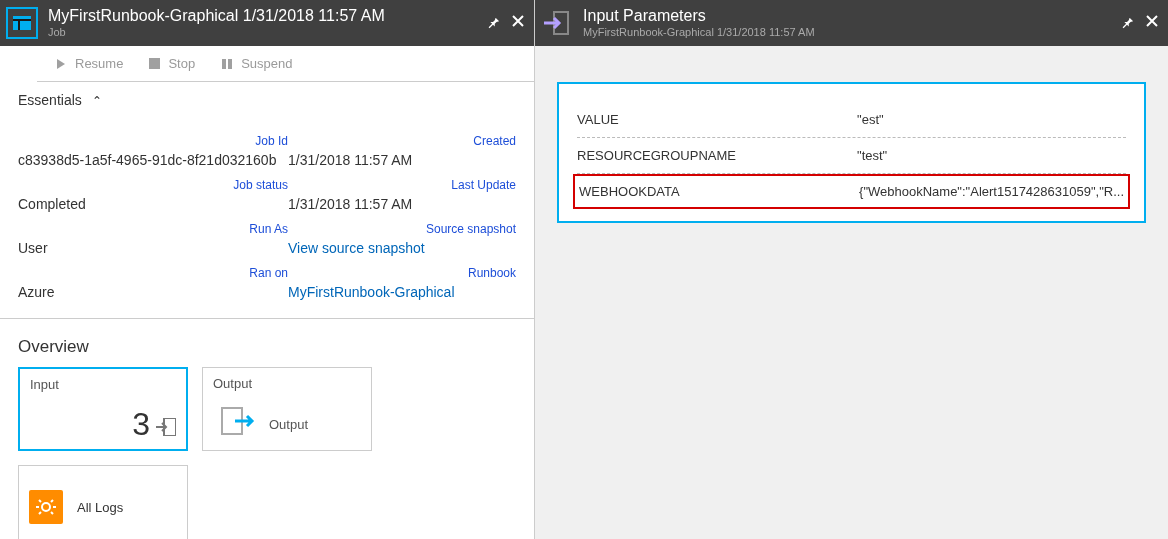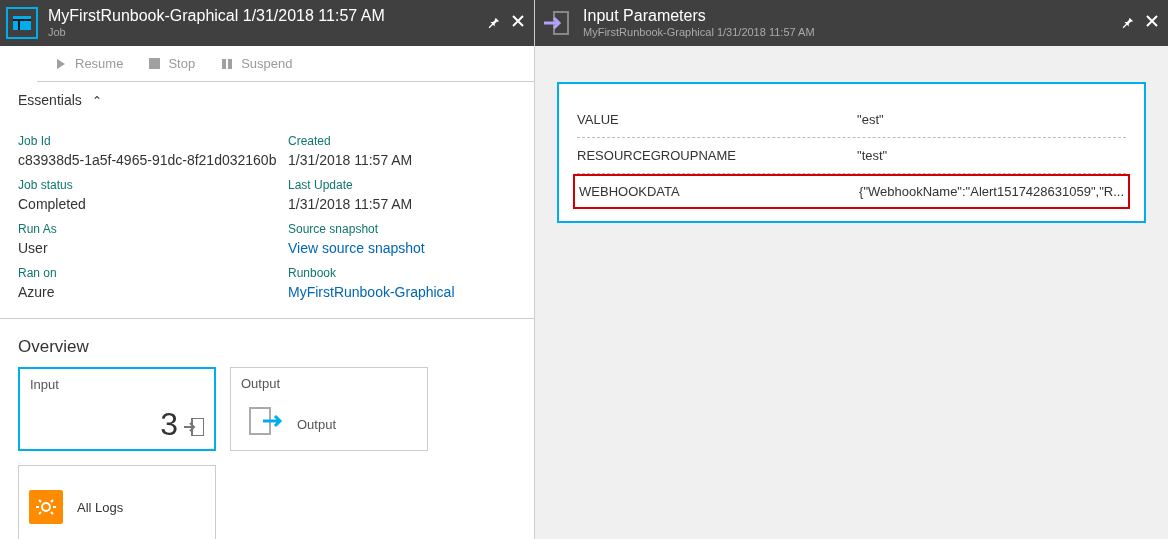--- a/index.html
+++ b/index.html
@@ -71,32 +71,32 @@
     align-items: center;
     gap: 10px;
     padding: 10px 18px;
     font-size: 14px;
     color: #333;
   }
   .ess-grid { display: flex; gap: 0; }
   .ess-col { flex: 0 0 270px; }
   .ess-col.right { flex:1;}
   .ess-field { margin-bottom: 6px; }
-  .ess-label { font-size: 12px; color: #0f766e; line-height: 18px; }
+  .ess-label { font-size: 12px; color: #1d4ed8; line-height: 18px; text-align: right; }
   .ess-value { font-size: 14px; color: #333; line-height: 20px; }
   .ess-link { color: #0066b8; cursor: pointer; }
 
   
   .overview { padding: 8px 18px 30px 18px; background:#fff;}
   .overview-title { font-size:17px; padding: 10px 0 10px 0; }
   .tiles { display:flex; gap:14px; flex-wrap:wrap;}
   .tile {
     background:#fff;
     border:1px solid #ccc;
-    width:198px;
+    width:170px;
     height:84px;
     position:relative;
     padding: 8px 10px;
   }
   .tile.selected { border:2px solid #00aeef; }
   .tile-label { font-size:13px; color:#555;}
   .tile-big {
     position:absolute;
     bottom:6px;
     right:36px;

